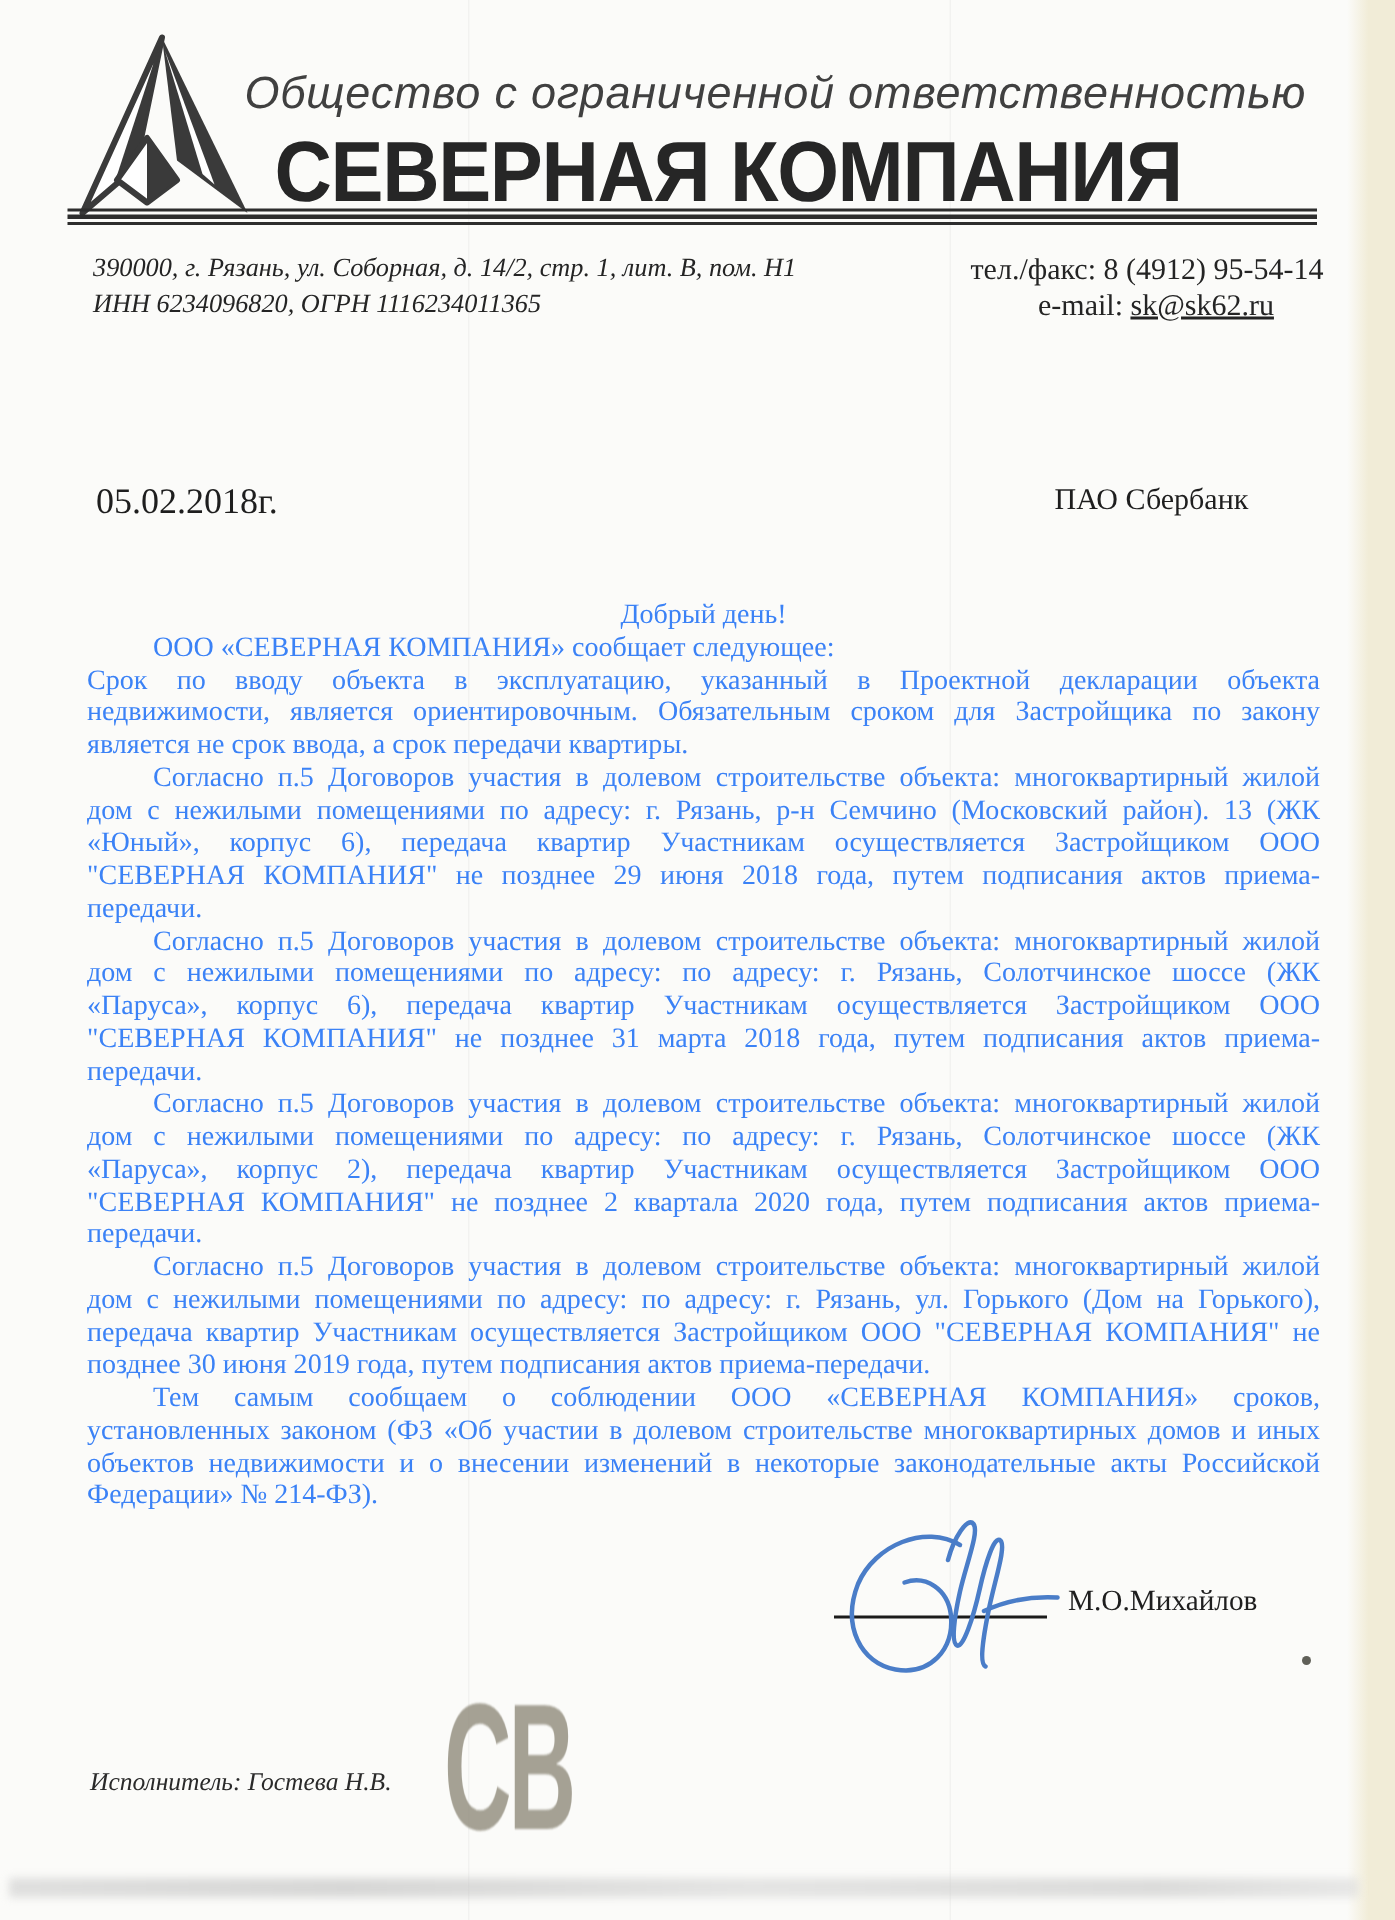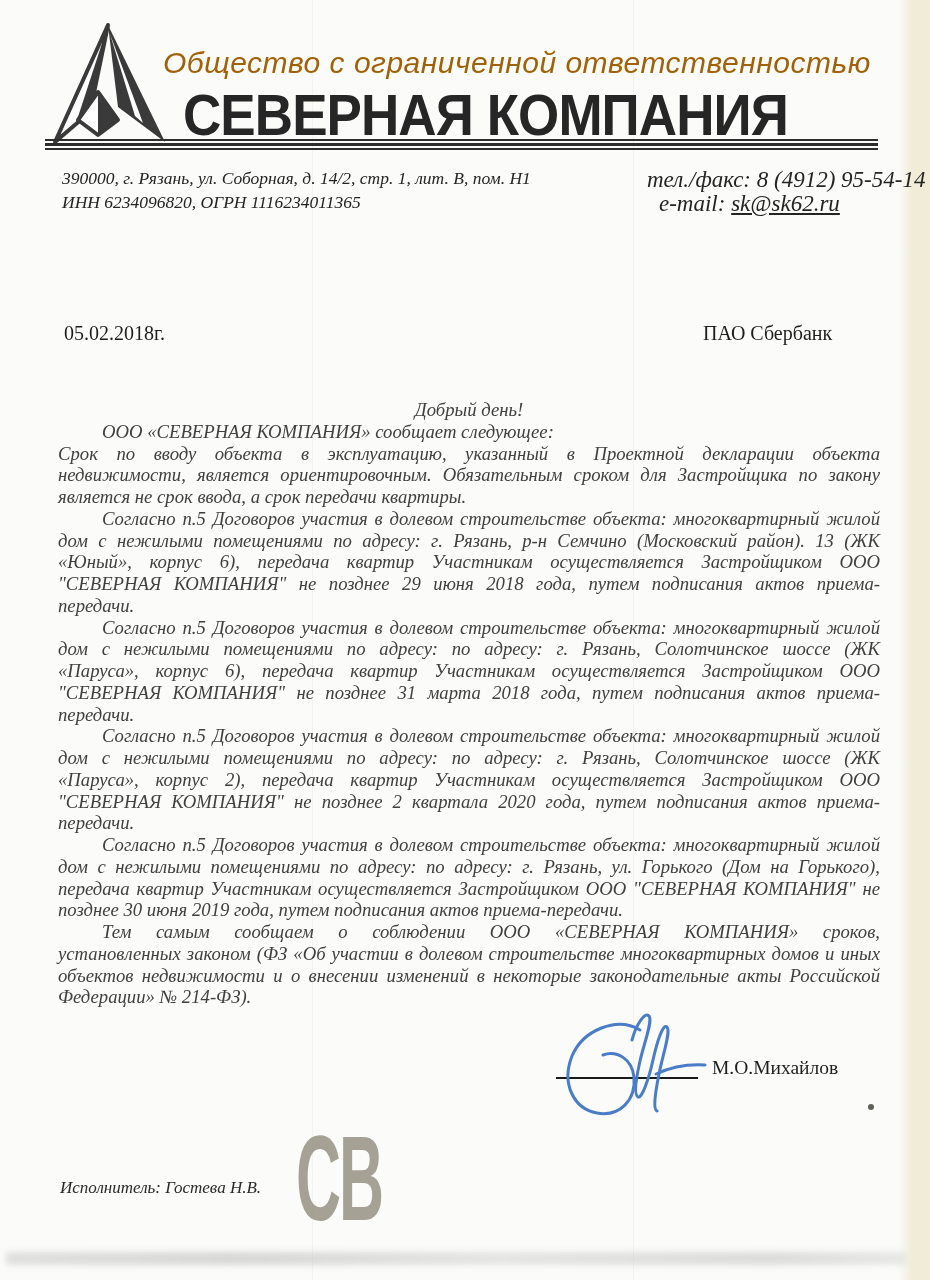--- a/index.html
+++ b/index.html
@@ -15,40 +15,40 @@
     background:linear-gradient(to right,#c9c9c9,#b9b9b9 25%,#d2d2d2 55%,#c2c2c2 85%,#d8d8d8);
     opacity:.55; filter:blur(3px);}
   .fold{position:absolute; top:0; width:1px; height:100%; background:rgba(70,70,70,.05);}
   .fold.f1{left:312px}.fold.f2{left:633px}
   .ink-dot{position:absolute; left:868px; top:1104px; width:6px; height:6px;
     border-radius:50%; background:#44443c; opacity:.85;}
   
   .logo{position:absolute; left:50px; top:22px; width:120px; height:125px;}
   .org-type{position:absolute; left:163px; top:46px; width:640px;
     font-family:"Liberation Sans", sans-serif; font-style:italic; font-size:30px;
-    color:#a16207; letter-spacing:.5px; white-space:nowrap;}
+    color:#404040; letter-spacing:.5px; white-space:nowrap;}
   .company-name{position:absolute; left:183px; top:82px;
     font-family:"Liberation Sans", sans-serif; font-weight:700; font-size:57px;
     color:#262626; letter-spacing:-1px; white-space:nowrap;
     transform:scaleX(.93); transform-origin:left center;}
   .rule{position:absolute; left:45px; top:139px; width:833px;}
   .rule div{background:#2d2d2d;}
   .rule .r1{height:2px;} .rule .r2{height:3px; margin-top:2px;} .rule .r3{height:2px; margin-top:2px;}
   .addr{position:absolute; left:62px; top:166px; font-style:italic; font-size:17.5px;
     line-height:24px; color:#242424;}
-  .contact{position:absolute; left:647px; top:168px; font-style:italic; font-size:23px;
-    line-height:24px; color:#242424;}
+  .contact{position:absolute; left:647px; top:168px; font-size:20px;
+    line-height:24px; color:#242424;text-align:center;}
   .contact .l2{padding-left:12px;}
   .contact .email{text-decoration:underline;}
   
-  .date{position:absolute; left:64px; top:322px; font-size:20px;}
+  .date{position:absolute; left:64px; top:322px; font-size:24px;}
   .recipient{position:absolute; left:655px; top:322px; font-size:20px;margin-left:48px;}
   
   .bodytext{position:absolute; left:58px; top:399px; width:822px;
-    font-size:18.7px; line-height:21.75px; color:#404040;font-style:italic;}
+    font-size:18.7px; line-height:21.75px; color:#3b82f6;}
   .bl{min-height:21.75px; white-space:normal;}
   .bl.center{text-align:center;}
   .bl.ind{text-indent:44px;}
   .bl.jl{text-align:justify; text-align-last:justify;}
   
   .sig-title{position:absolute; left:190px; top:1057px; font-size:19.5px;}
   .sig-name{position:absolute; left:712px; top:1057px; font-size:19.5px;}
   .sig-rule{position:absolute; left:556px; top:1077px; width:142px; height:2px; background:#1b1b1b;}
   .sig-stroke{position:absolute; left:545px; top:1008px; width:170px; height:115px;}
   

